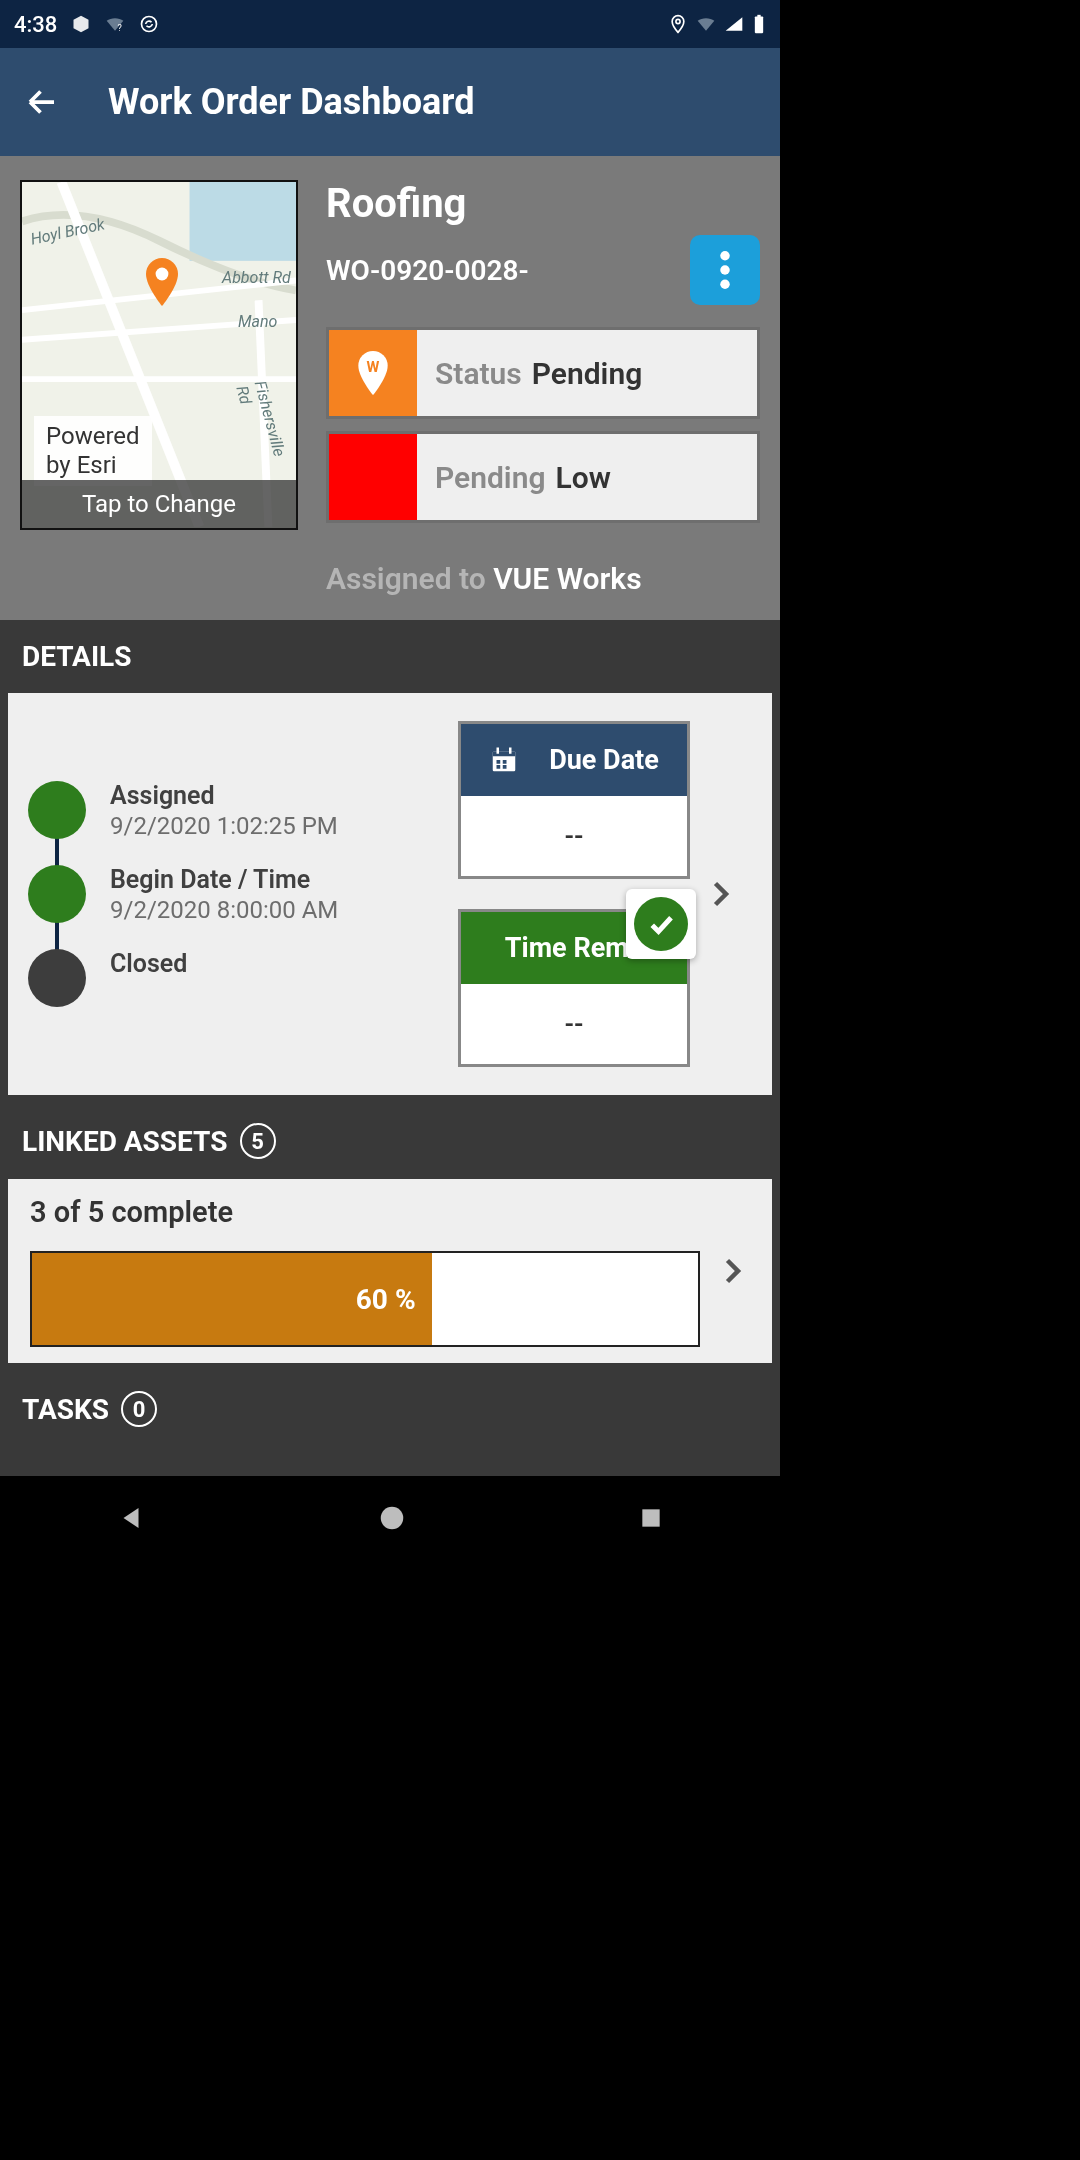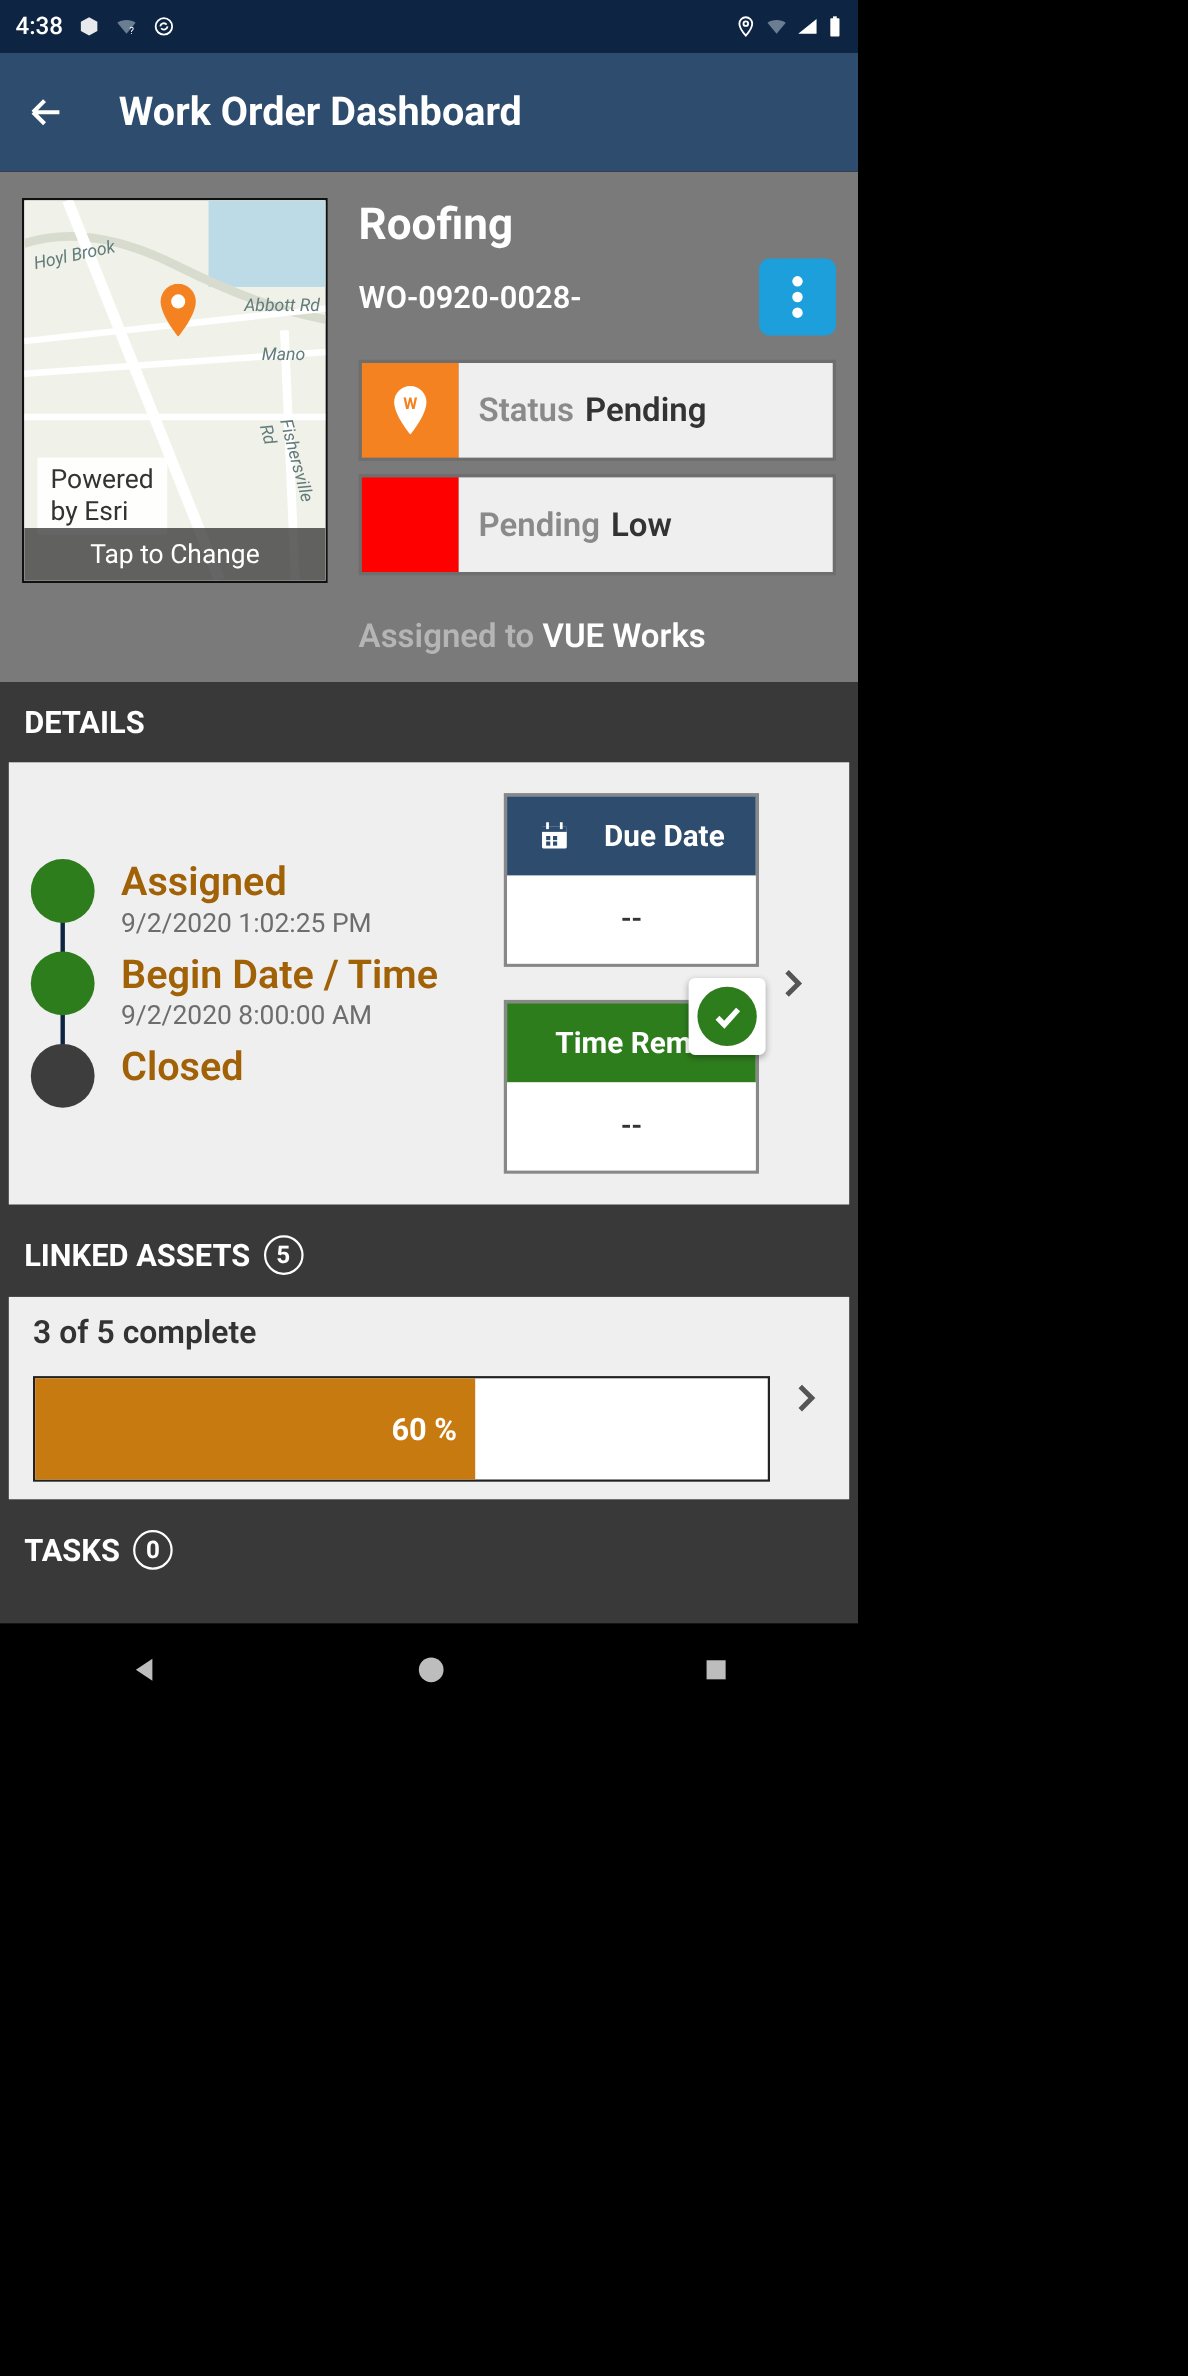--- a/index.html
+++ b/index.html
@@ -54,21 +54,21 @@
   .sect { padding: 20px 22px; background:#393939; color:#fff; font-size:28px; font-weight:700; display:flex; align-items:center; gap:12px; }
   .count-badge { border:2.5px solid #fff; border-radius:50%; width:36px; height:36px; display:inline-flex; align-items:center; justify-content:center; font-size:22px; }
 
   
   .card { background:#efefef; margin: 0 8px 8px 8px; padding: 28px 20px; display:flex; align-items:center; }
   .timeline { width:430px; }
   .tl-item { display:flex; align-items:flex-start; position:relative; min-height:84px; }
   .tl-dot { width:58px; height:58px; border-radius:50%; background:#2e7d1d; flex-shrink:0; margin-right:24px; position:relative; z-index:2; }
   .tl-dot.dark { background:#3d3d3d; }
   .tl-conn { position:absolute; left:27px; top:30px; width:4px; height:80px; background:#0d2443; z-index:1; }
-  .tl-text .h { font-size:36px; font-weight:600; color:#a16207; }
+  .tl-text .h { font-size:25px; font-weight:600; color:#404040; }
   .tl-text .s { font-size:24px; color:#6d6d6d; margin-top:2px; }
 
   .duecol { width:232px; display:flex; flex-direction:column; gap:30px; position:relative; }
   .duebox { border:3px solid #888; }
   .duebox .hdr { background:#2e4c6e; color:#fff; font-size:27px; font-weight:700; display:flex; align-items:center; justify-content:center; gap:30px; height:72px; }
   .duebox .hdr.green { background:#2e7d1d; }
   .duebox .val { height:80px; background:#fff; display:flex; align-items:center; justify-content:center; font-size:26px; color:#333; font-weight:600; }
   .check-badge { position:absolute; top:168px; right:-6px; width:70px; height:70px; background:#fff; border-radius:6px; box-shadow:0 2px 6px rgba(0,0,0,0.3); display:flex; align-items:center; justify-content:center; }
   .check-badge .circ { width:54px; height:54px; border-radius:50%; background:#2e7d1d; display:flex; align-items:center; justify-content:center; }
 

